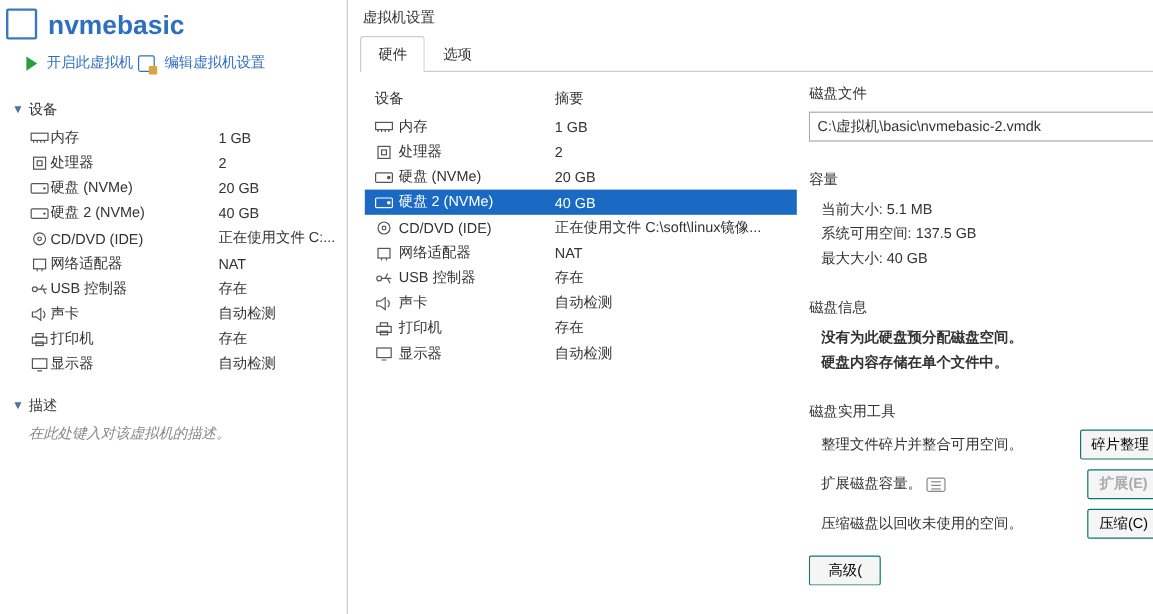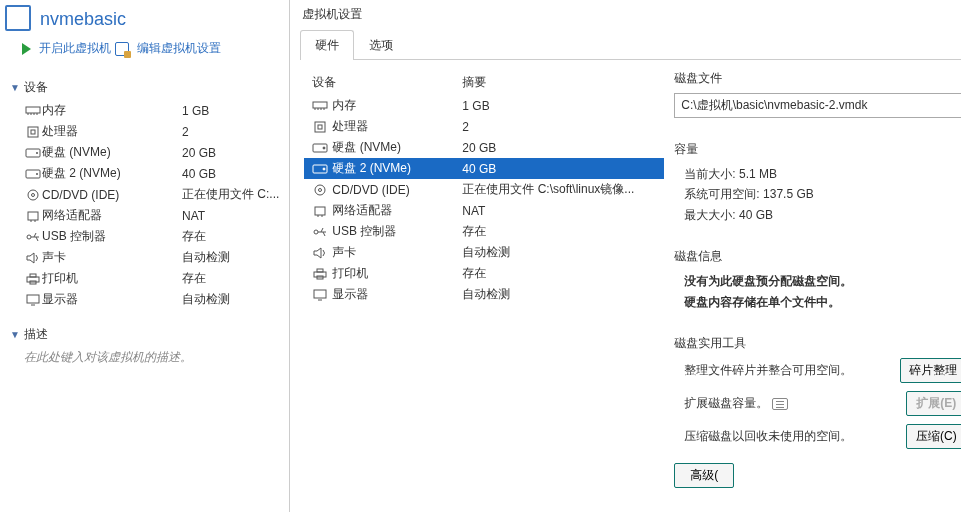--- a/index.html
+++ b/index.html
@@ -3,21 +3,21 @@
 <meta charset="utf-8">
 <style>
   * { box-sizing: border-box; margin: 0; padding: 0; }
   body { font-family: "Microsoft YaHei", "Segoe UI", Tahoma, sans-serif; font-size: 12px; color: #333; background: #fff; width: 961px; height: 512px; overflow: hidden; }
   .root { display: flex; height: 100%; }
   
   .left { width: 298px; border-right: 1px solid #ccc; display: flex; flex-direction: column; }
   .vm-title { display: flex; align-items: center; padding: 8px 10px 6px 8px; }
   .vm-title .tab-icon { width: 22px; height: 22px; border: 2px solid #3b78c3; border-radius: 2px; position: relative; margin-right: 10px; }
   .vm-title .tab-icon::after { content: ""; position: absolute; left: -5px; top: -5px; width: 22px; height: 22px; border: 2px solid #3b78c3; border-radius: 2px; background: #fff; }
-  .vm-title h1 { font-size: 18px; font-weight: 400; color: #2e6fc0; }
+  .vm-title h1 { font-size: 22px; font-weight: 700; color: #2e6fc0; }
   .action-links { padding: 4px 0 10px 22px; display: flex; gap: 4px; }
   .action-link { display: flex; align-items: center; gap: 8px; color: #2e6fc0; cursor: pointer; }
   .tri-play { width: 0; height: 0; border-left: 9px solid #2a9d3f; border-top: 6px solid transparent; border-bottom: 6px solid transparent; }
   .edit-icon { width: 14px; height: 14px; border: 1.5px solid #2e6fc0; border-radius: 2px; position: relative; }
   .edit-icon::after { content: ""; position: absolute; right: -3px; bottom: -3px; width: 7px; height: 7px; background: #d9a441; border-radius: 1px; }
   .section { padding: 4px 10px 6px 10px; }
   .section-header { display: flex; align-items: center; gap: 4px; color: #333; font-size: 12px; margin: 8px 0 6px 0; cursor: pointer; }
   .section-header .arw { color: #4a6fa6; font-size: 10px; }
   .dev-list { display: flex; flex-direction: column; gap: 4px; padding-left: 14px; }
   .dev-row { display: flex; align-items: center; }

